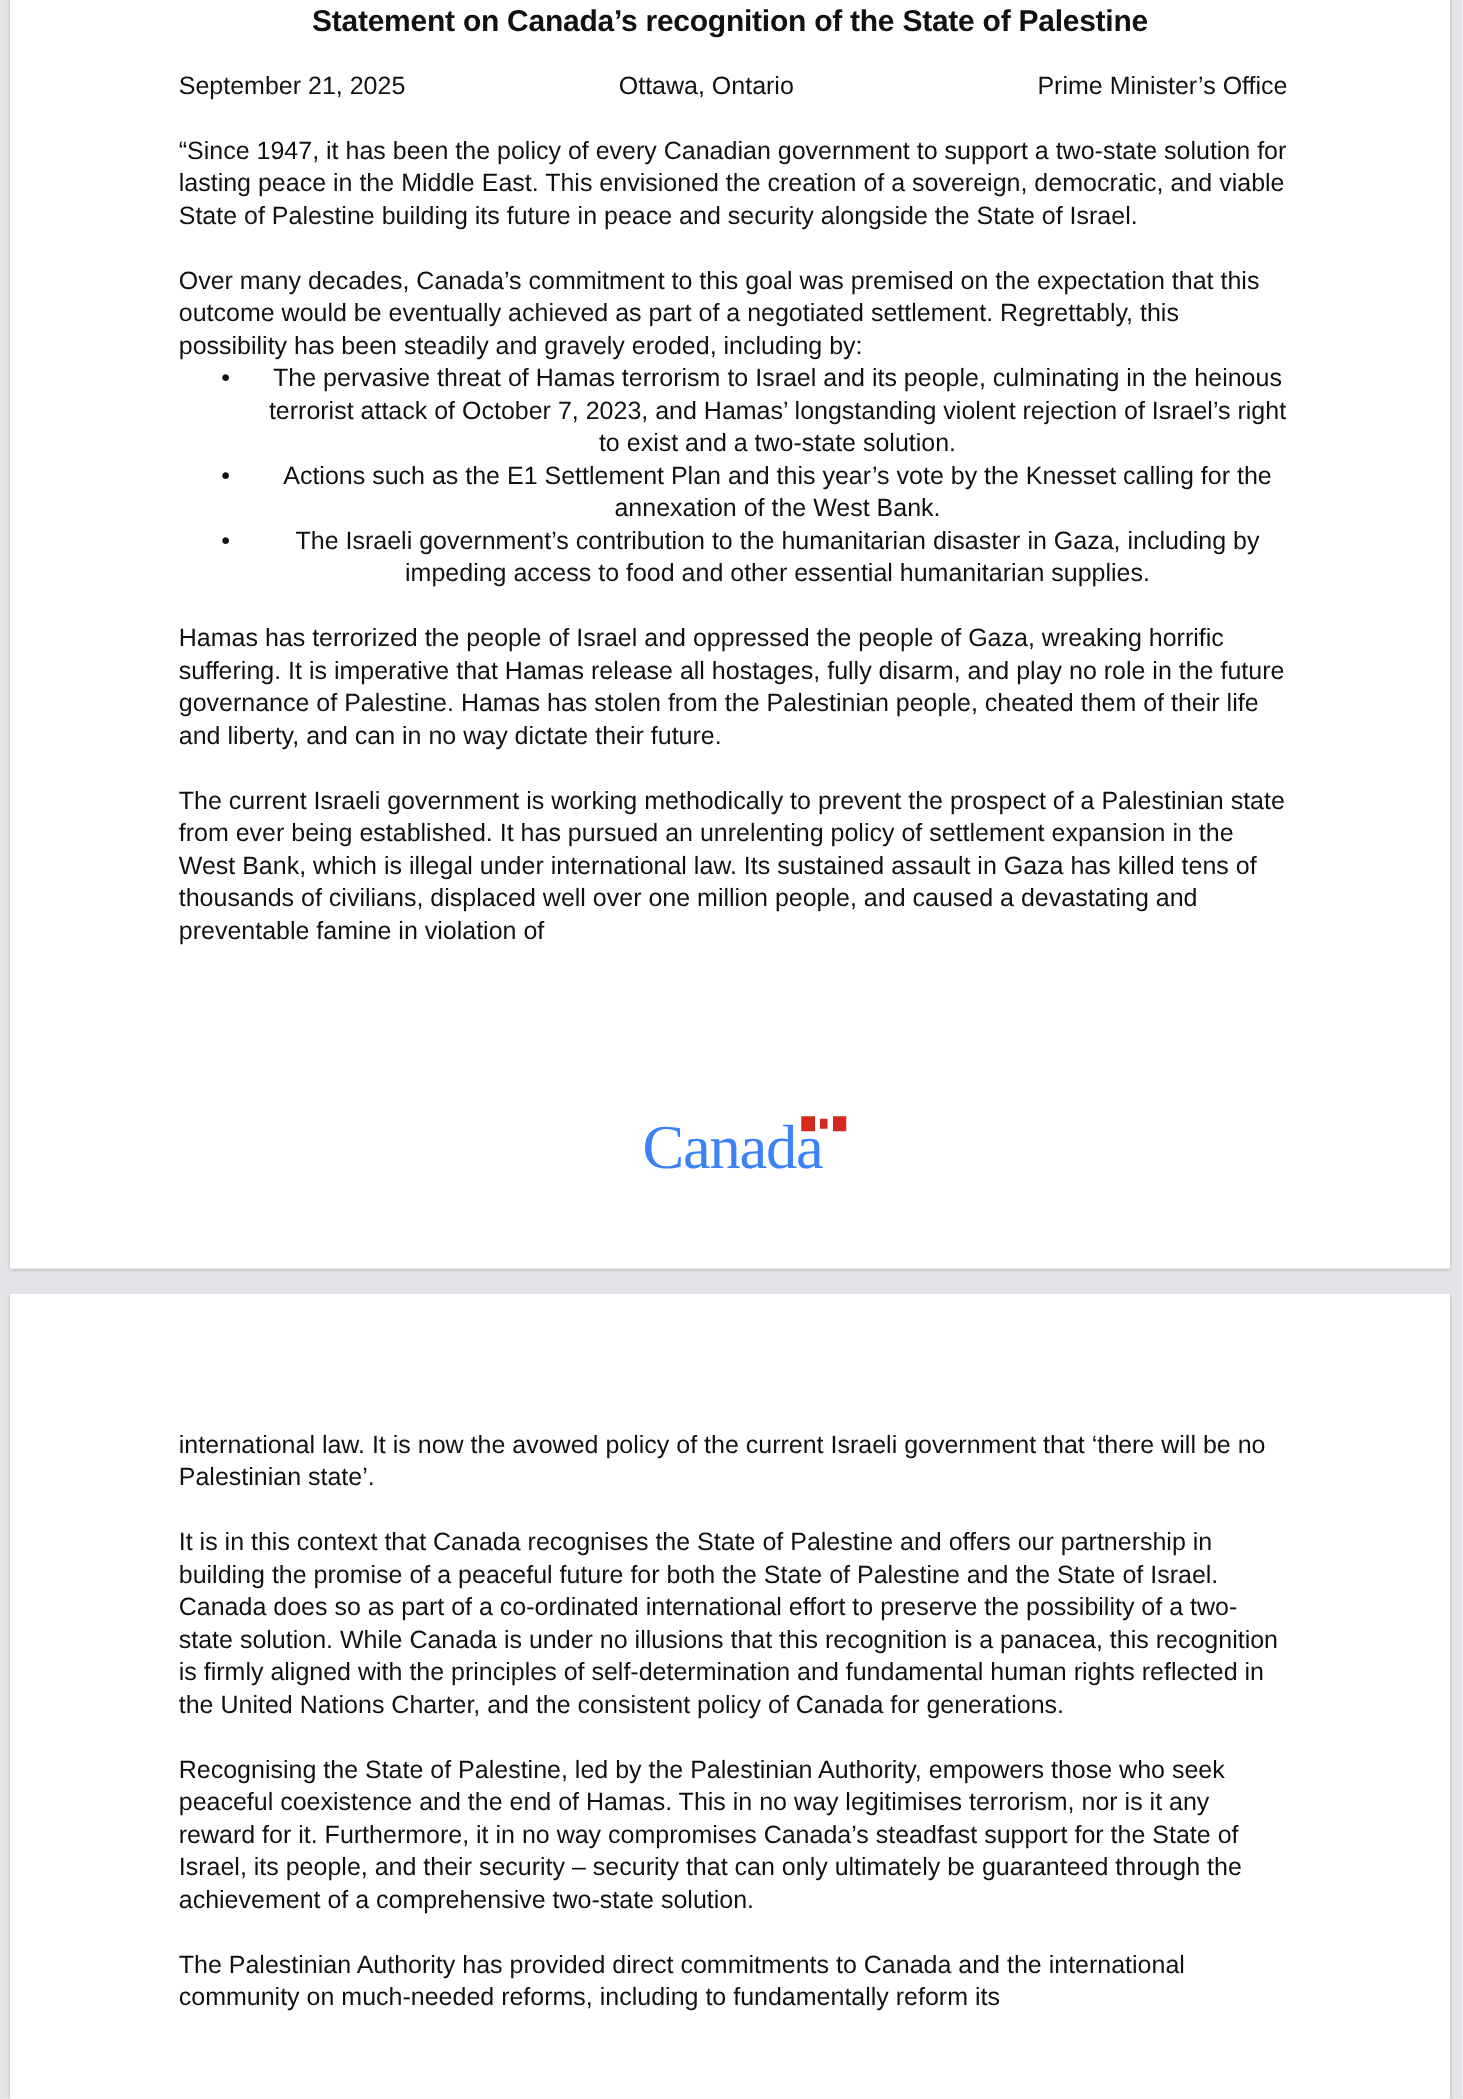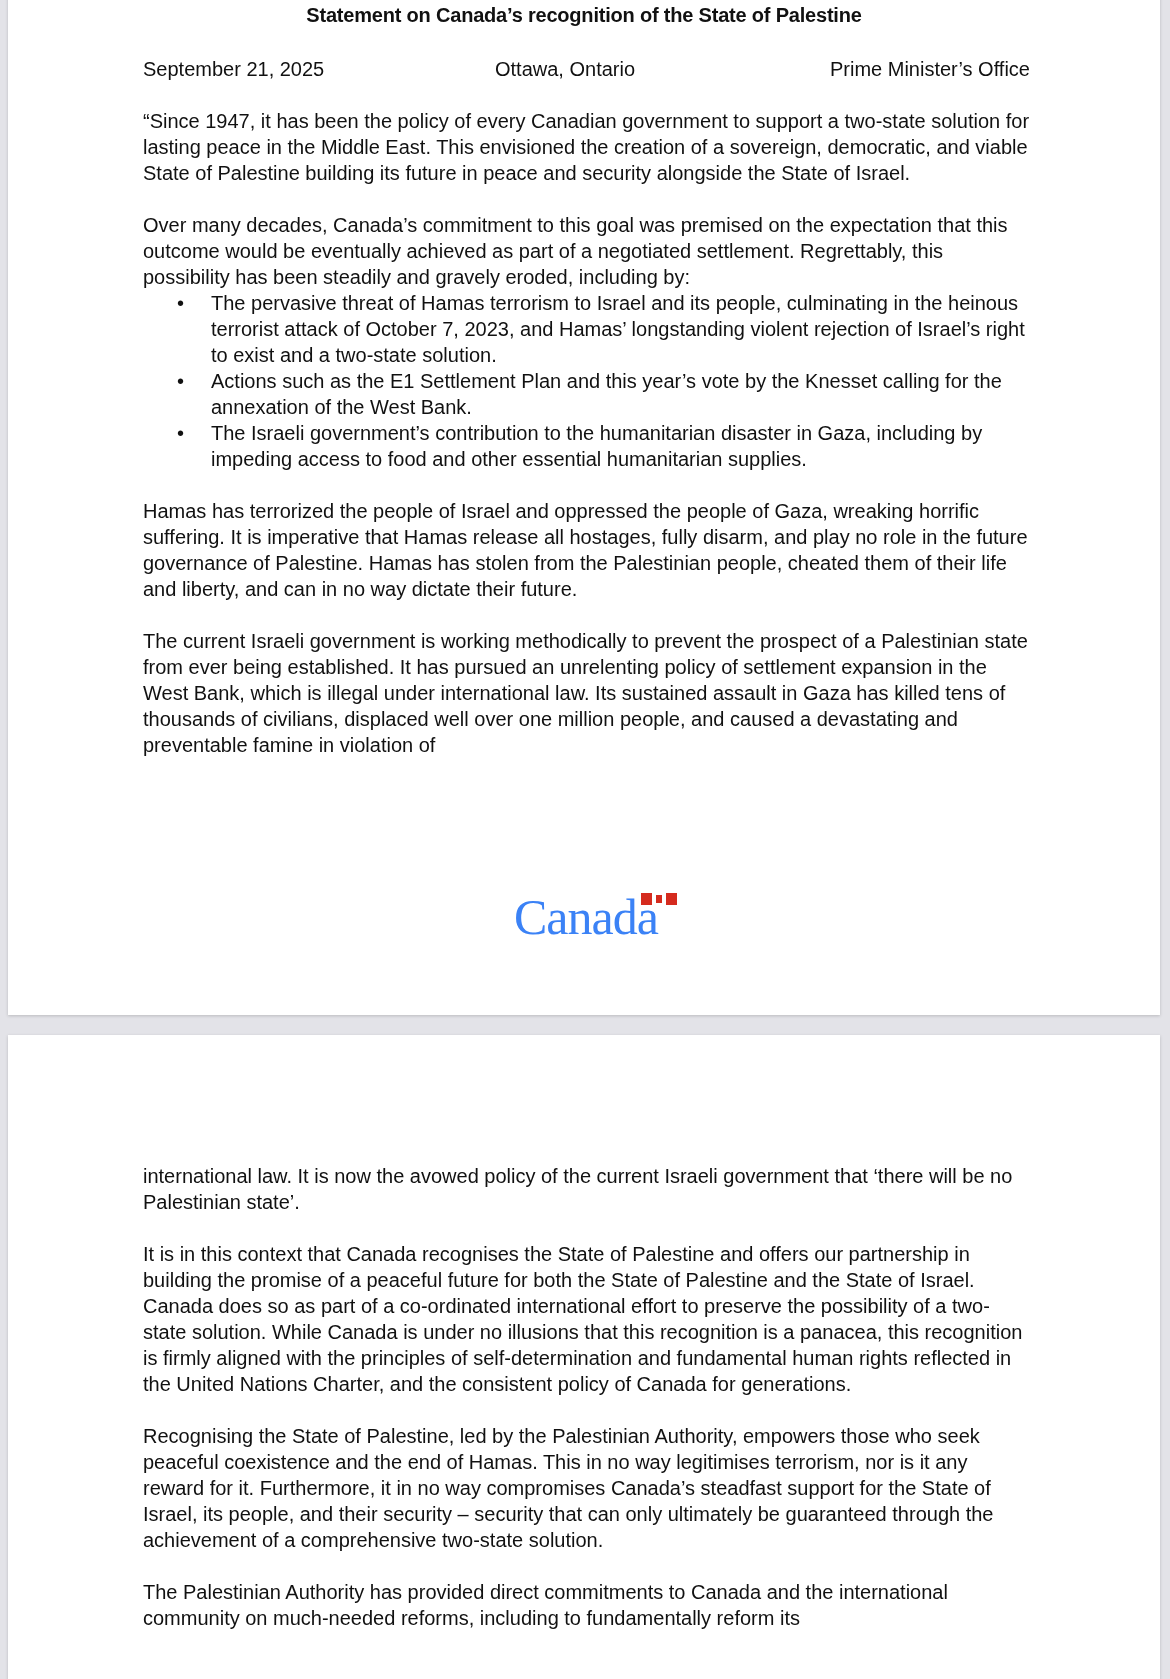--- a/index.html
+++ b/index.html
@@ -13,34 +13,34 @@
   .page {
     position: absolute;
     left: 8px; width: 1152px;
     background: #ffffff;
     box-shadow: 0 1px 3px rgba(0,0,0,0.18);
   }
   #page1 { top: -10px; height: 1025px; }
   #page2 { top: 1035px; height: 700px; }
   .title {
     position: absolute; left: 0; right: 0; top: 12px;
-    text-align: center; font-weight: bold; font-size: 20px;
+    text-align: center; font-weight: bold; font-size: 24px;
     letter-spacing: -0.2px;
   }
   .meta {
     position: absolute; top: 68px; left: 135px; width: 887px;
     font-size: 20px;
   }
   .meta span { position: absolute; top: 0; white-space: nowrap; }
   .body {
     position: absolute; left: 135px; width: 890px;
     font-size: 20px; line-height: 26px;
   }
   .body p { margin: 0 0 26px 0; }
-  .body ul { margin: -26px 0 26px 0; padding: 0 0 0 68px; list-style: none; }
+  .body ul { margin: -26px 0 26px 0; padding: 0 0 0 68px; list-style: none; text-align: center; }
   .body li { position: relative; }
   .body li::before {
     content: "\2022"; position: absolute; left: -34px; top: 0;
   }
   .logo {
     position: absolute; left: 506px; top: 902px;
     font-family: "Liberation Serif", serif; font-size: 50px;
     color: #3b82f6; letter-spacing: -1px; line-height: 1;
   }
   .flag {
@@ -74,19 +74,19 @@
   </div>
   <div class="logo">
     <span>Canada</span>
     <span class="flag">
         <i></i>
       </span>
   </div>
 </div>
 
 <div class="page" id="page2">
-  <div class="body" style="top:128px">
+  <div class="body" style="top:108px">
     <p>international law. It is now the avowed policy of the current Israeli government that ‘there will be no Palestinian state’.</p>
     <p>It is in this context that Canada recognises the State of Palestine and offers our partnership in building the promise of a peaceful future for both the State of Palestine and the State of Israel. Canada does so as part of a co-ordinated international effort to preserve the possibility of a two-state solution. While Canada is under no illusions that this recognition is a panacea, this recognition is firmly aligned with the principles of self-determination and fundamental human rights reflected in the United Nations Charter, and the consistent policy of Canada for generations.</p>
     <p>Recognising the State of Palestine, led by the Palestinian Authority, empowers those who seek peaceful coexistence and the end of Hamas. This in no way legitimises terrorism, nor is it any reward for it. Furthermore, it in no way compromises Canada’s steadfast support for the State of Israel, its people, and their security – security that can only ultimately be guaranteed through the achievement of a comprehensive two-state solution.</p>
     <p>The Palestinian Authority has provided direct commitments to Canada and the international community on much-needed reforms, including to fundamentally reform its</p>
   </div>
 </div>
 
 </body></html>

